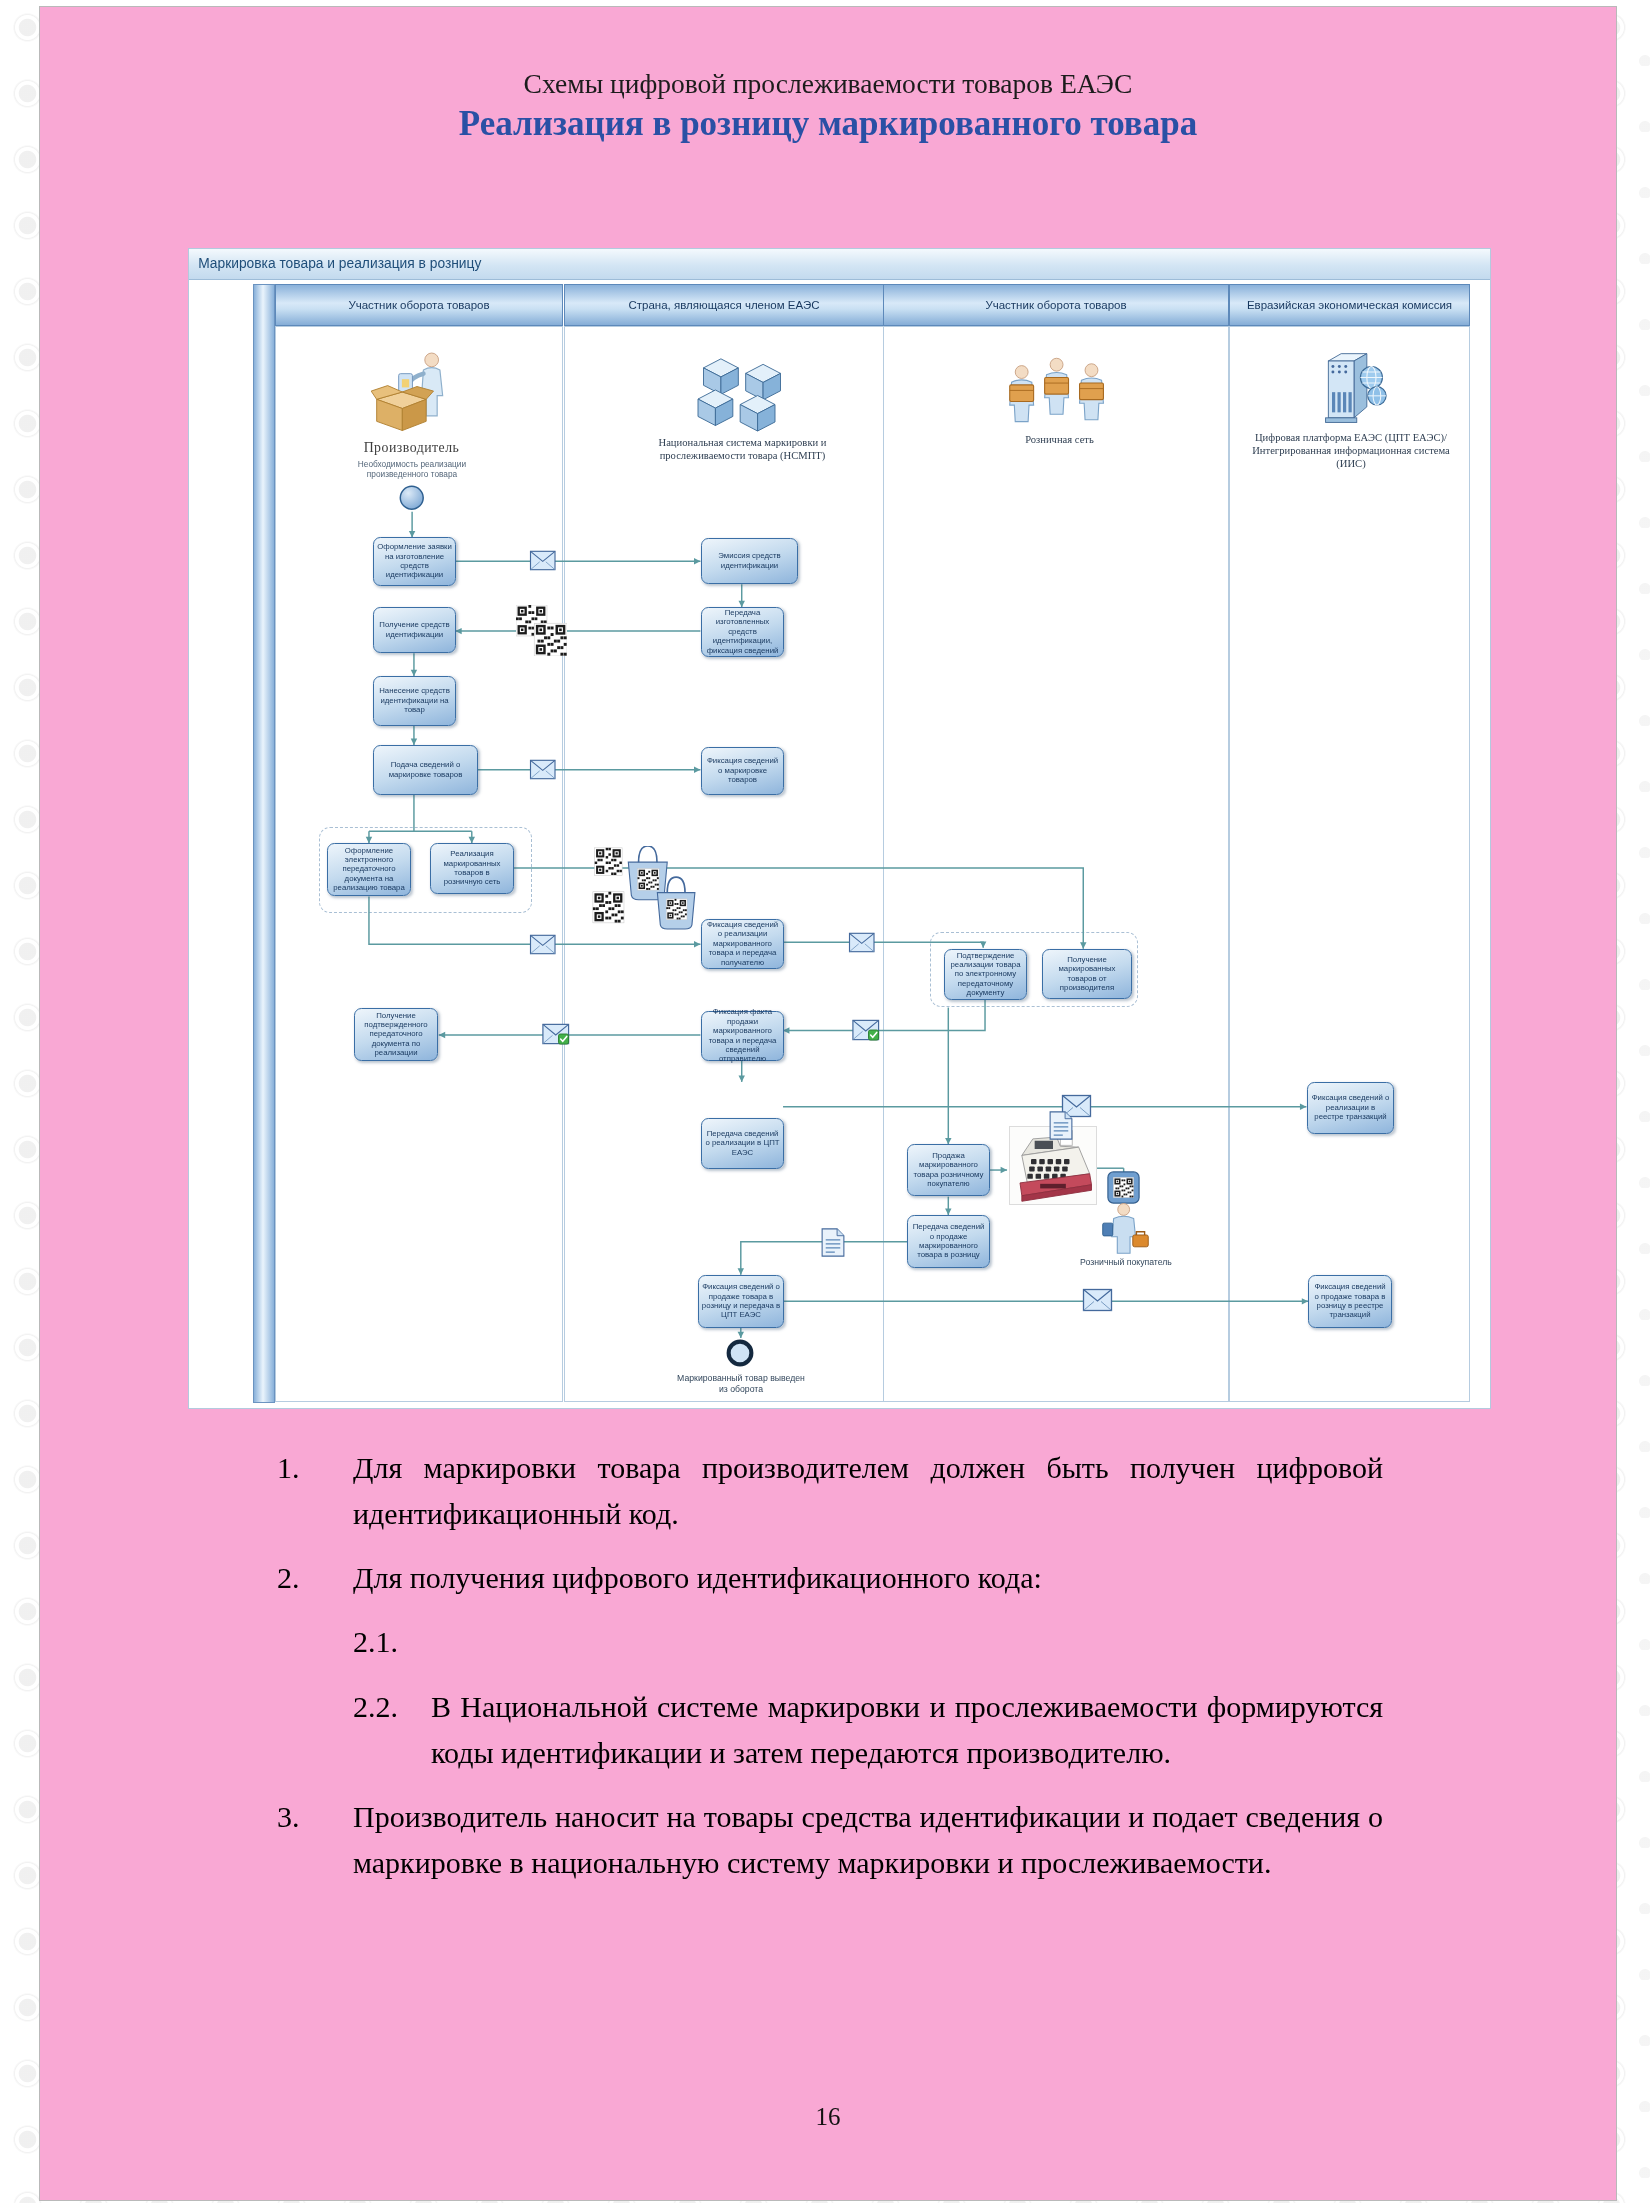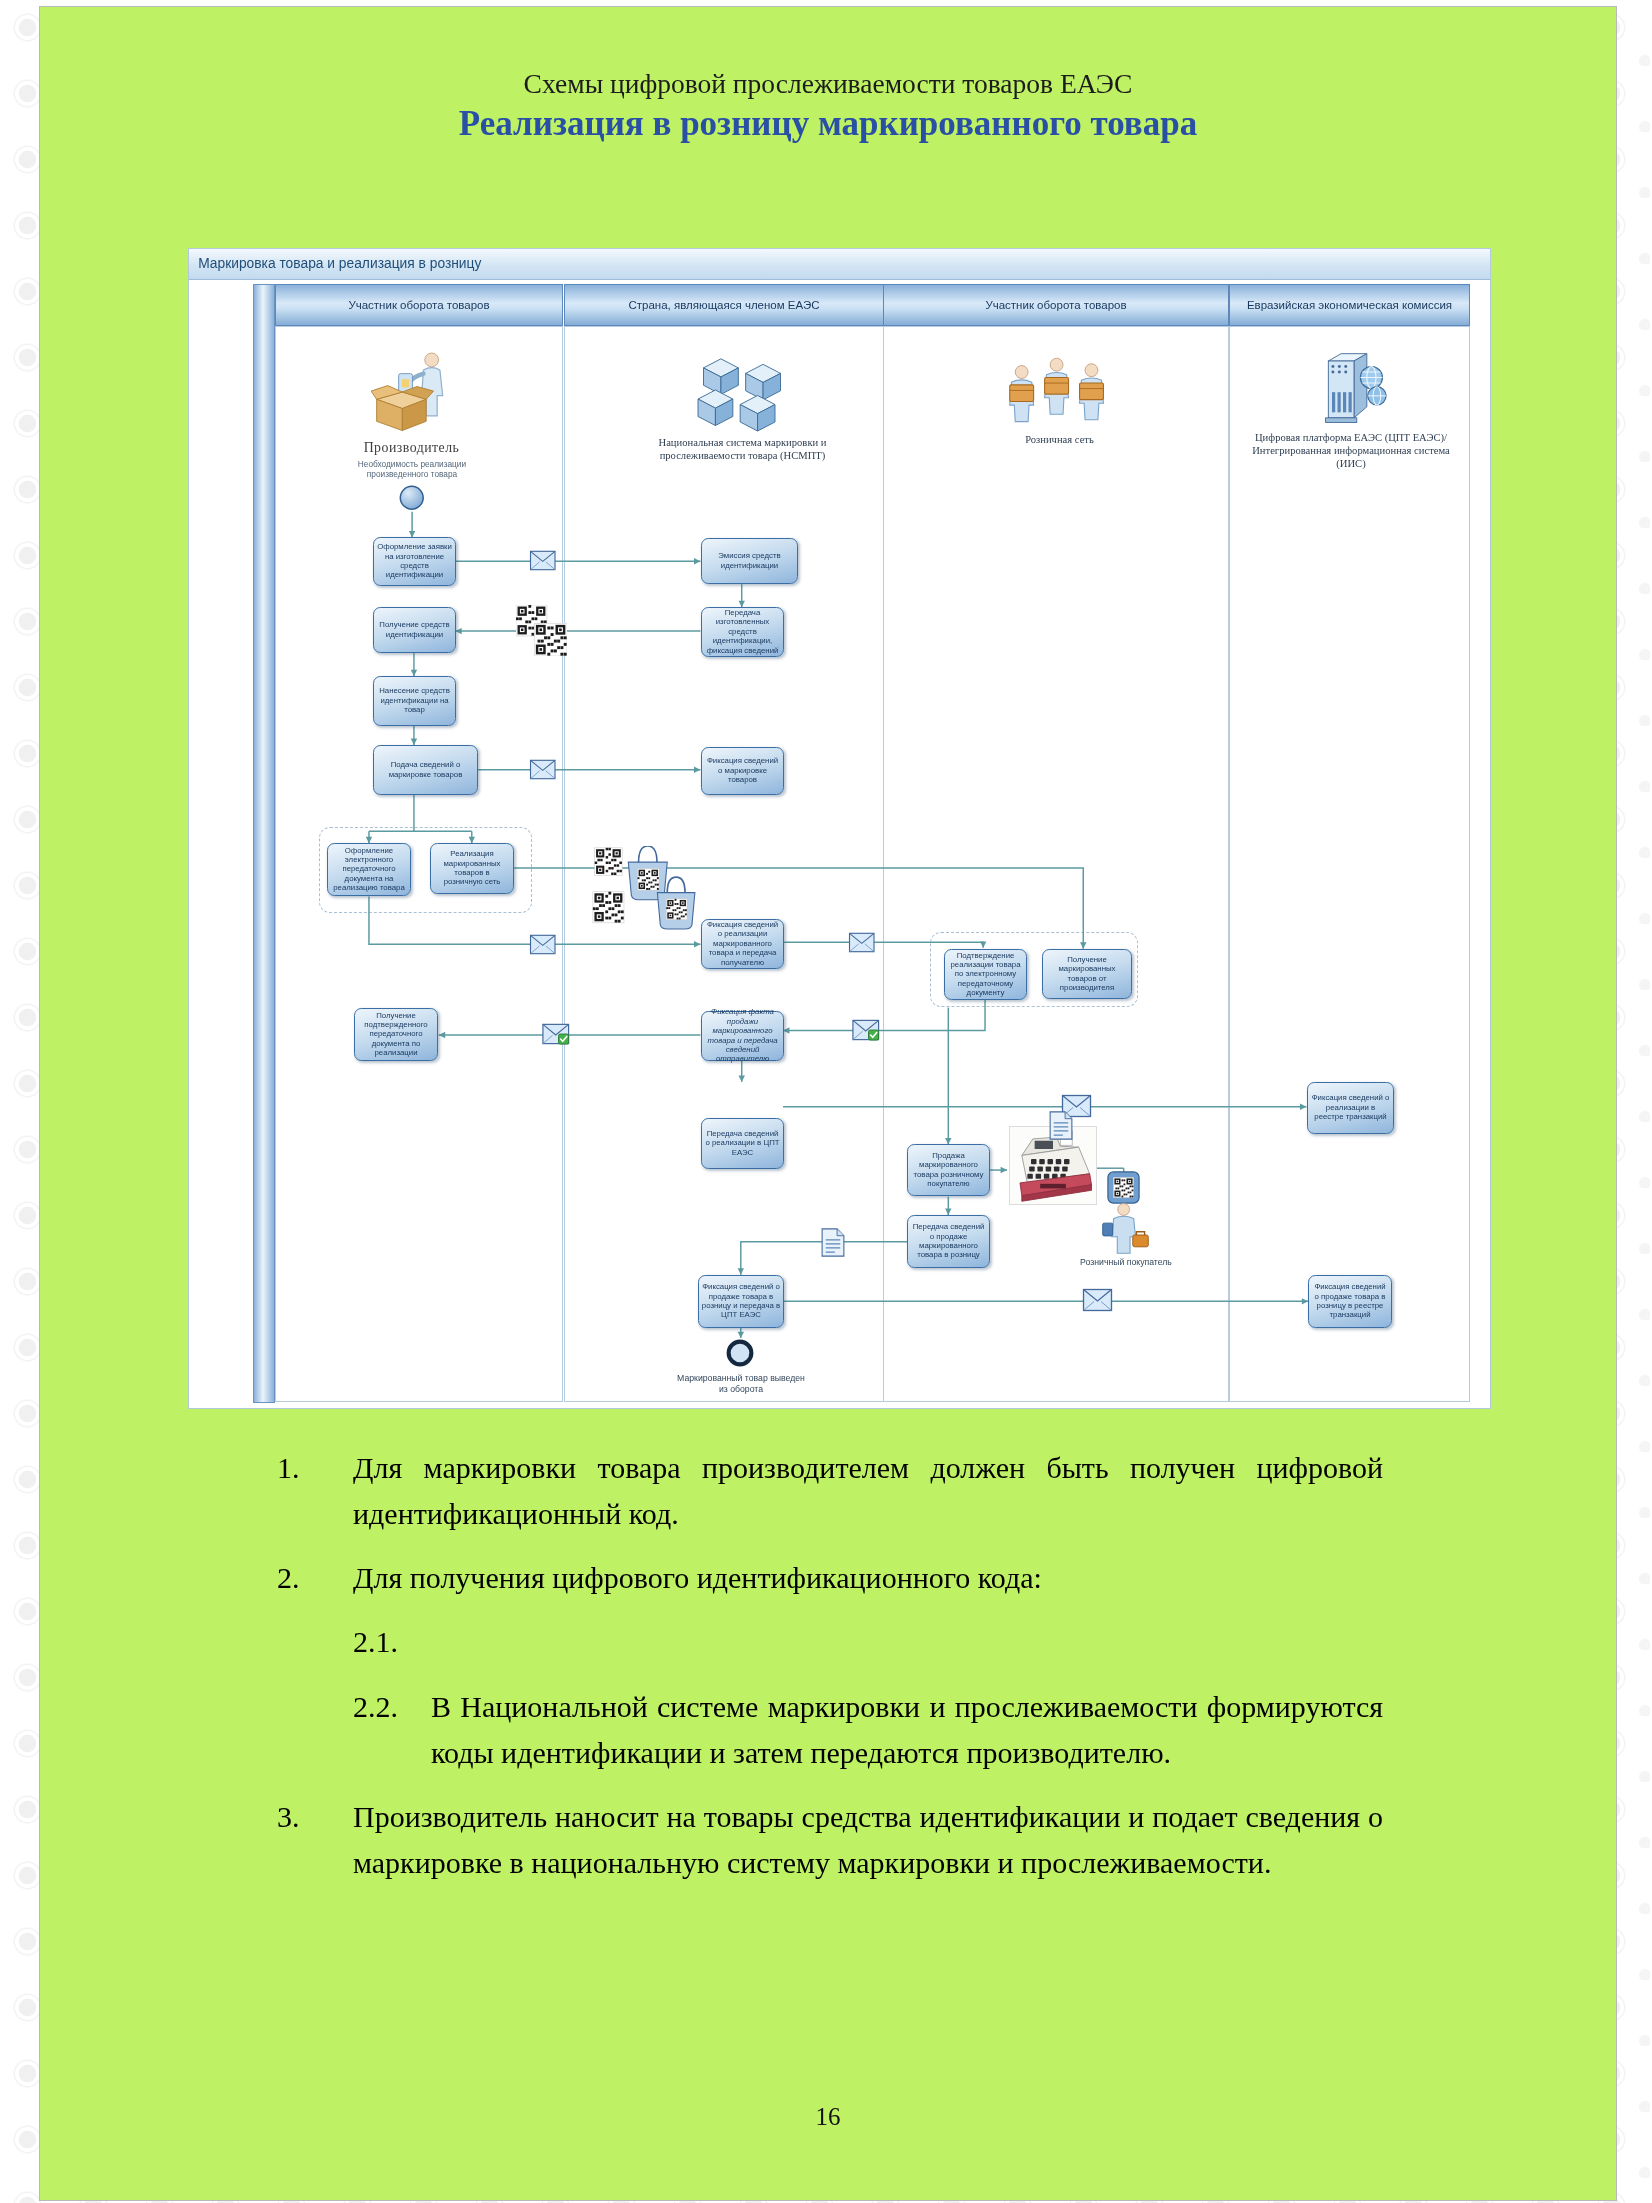--- a/index.html
+++ b/index.html
@@ -5,21 +5,21 @@
   html,body{margin:0;padding:0;}
   body{
     width:1653px;height:2204px;position:relative;
     font-family:"Liberation Serif",serif;background-color:#ffffff;
     background-image:
       radial-gradient(circle at 27.5px 27.5px, rgba(110,110,110,0.10) 8.3px, transparent 9.2px),
       radial-gradient(circle at 27.5px 27.5px, transparent 12px, rgba(110,110,110,0.09) 13px, transparent 14.7px),
       radial-gradient(circle at 61px 61px, rgba(110,110,110,0.07) 5.5px, transparent 6.4px);
     background-size:66px 66px,66px 66px,66px 66px;
   }
-  .page{position:absolute;left:39px;top:5.5px;width:1576px;height:2193px;background:#bef264;border:0.9px solid #b9b9b9;}
+  .page{position:absolute;left:39px;top:5.5px;width:1576px;height:2193px;background:#f9a8d4;border:0.9px solid #b9b9b9;}
   .hdr{position:absolute;top:61px;left:0;width:100%;text-align:center;font-size:27.5px;color:#1c1c1c;}
   .doc-title{position:absolute;top:97px;left:0;width:100%;text-align:center;font-size:35px;font-weight:bold;color:#2a50a5;}
   .diagram{position:absolute;left:148px;top:241px;width:1301px;height:1159px;border:0.9px solid #b3cade;background:#fff;
     font-family:"Liberation Sans",sans-serif;}
   .dg-titlebar{position:absolute;left:0;top:0;width:100%;height:31px;box-sizing:border-box;
     background:linear-gradient(180deg,#f4f9fd 0%,#d3e5f4 55%,#c3daee 100%);
     border-bottom:0.9px solid #9dbcd8;color:#1f4e79;font-size:13.8px;line-height:30px;padding-left:9.2px;}
   .pool-strip{position:absolute;background:linear-gradient(90deg,#89b1da,#eaf4fc 45%,#89b1da);border:0.9px solid #6b93c0;box-sizing:border-box;}
   .lanehdr{position:absolute;background:linear-gradient(180deg,#8ab1da 0%,#d8e9f8 45%,#c9e0f3 60%,#85add7 100%);
     border:0.9px solid #5d89ba;color:#17375e;font-size:11.5px;display:flex;align-items:center;justify-content:center;
@@ -120,21 +120,21 @@
       <div class="flowbox" style="left: 184px; top: 358px; width: 83px; height: 46px;">Получение средств идентификации</div>
       <div class="flowbox" style="left: 184px; top: 427px; width: 83px; height: 50px;">Нанесение средств идентификации на товар</div>
       <div class="flowbox" style="left: 184px; top: 496px; width: 105px; height: 50px;">Подача сведений о маркировке товаров</div>
       <div class="flowbox" style="left: 138px; top: 594px; width: 84px; height: 53px;">Оформление электронного передаточного документа на реализацию товара</div>
       <div class="flowbox" style="left: 241px; top: 594px; width: 84px; height: 51px;">Реализация маркированных товаров в розничную сеть</div>
       <div class="flowbox" style="left: 165px; top: 759px; width: 84px; height: 53px;">Получение подтвержденного передаточного документа по реализации</div>
       <div class="flowbox" style="left: 512px; top: 289px; width: 97px; height: 46px;">Эмиссия средств идентификации</div>
       <div class="flowbox" style="left: 512px; top: 358px; width: 83px; height: 50px;">Передача изготовленных средств идентификации, фиксация сведений</div>
       <div class="flowbox" style="left: 512px; top: 498px; width: 83px; height: 48px;">Фиксация сведений о маркировке товаров</div>
       <div class="flowbox" style="left: 512px; top: 670px; width: 83px; height: 50px;">Фиксация сведений о реализации маркированного товара и передача получателю</div>
-      <div class="flowbox" style="left: 512px; top: 762px; width: 83px; height: 50px; font-style: italic;">Фиксация факта продажи маркированного товара и передача сведений отправителю</div>
+      <div class="flowbox" style="left: 512px; top: 762px; width: 83px; height: 50px;">Фиксация факта продажи маркированного товара и передача сведений отправителю</div>
       <div class="flowbox" style="left: 512px; top: 833px; width: 83px; height: 51px; margin-top: 36px;">Передача сведений о реализации в ЦПТ ЕАЭС</div>
       <div class="flowbox" style="left: 718px; top: 895px; width: 83px; height: 52px;">Продажа маркированного товара розничному покупателю</div>
       <div class="flowbox" style="left: 718px; top: 966px; width: 83px; height: 53px;">Передача сведений о продаже маркированного товара в розницу</div>
       <div class="flowbox" style="left: 509px; top: 1026px; width: 86px; height: 53px;">Фиксация сведений о продаже товара в розницу и передача в ЦПТ ЕАЭС</div>
       <div class="flowbox" style="left: 755px; top: 700px; width: 83px; height: 51px;">Подтверждение реализации товара по электронному передаточному документу</div>
       <div class="flowbox" style="left: 853px; top: 700px; width: 90px; height: 50px;">Получение маркированных товаров от производителя</div>
       <div class="flowbox" style="left: 1118px; top: 833px; width: 87px; height: 52px;">Фиксация сведений о реализации в реестре транзакций</div>
       <div class="flowbox" style="left: 1119px; top: 1026px; width: 84px; height: 53px;">Фиксация сведений о продаже товара в розницу в реестре транзакций</div>
       <div class="icon" style="left: 182px; top: 99px; width: 81px; height: 88px;">
         <svg viewBox="0 0 88 96">

